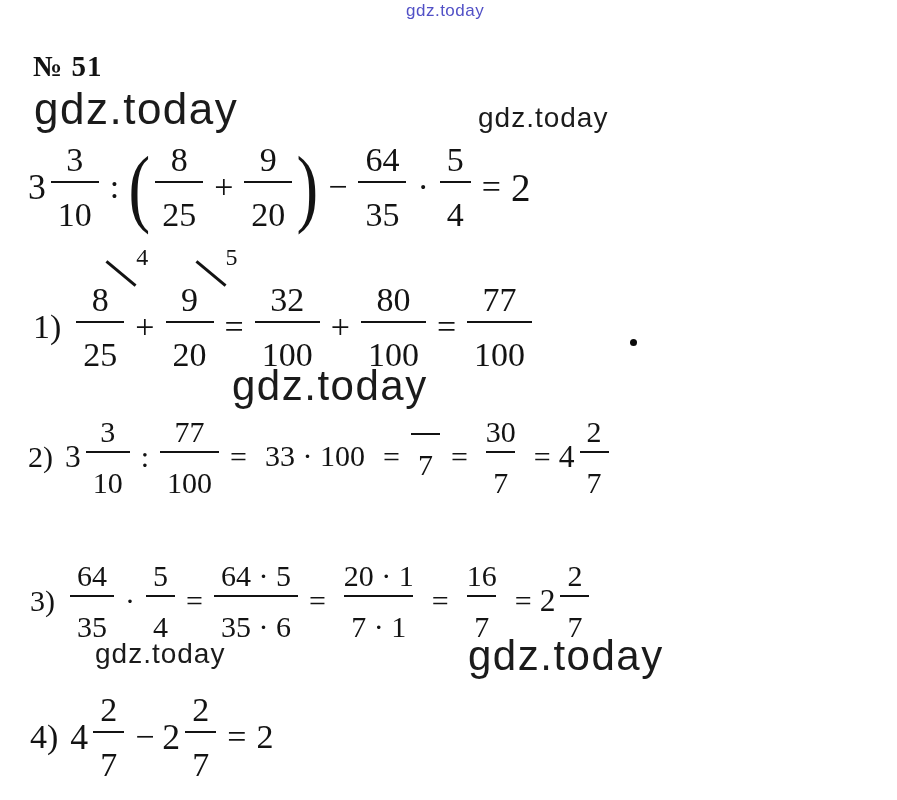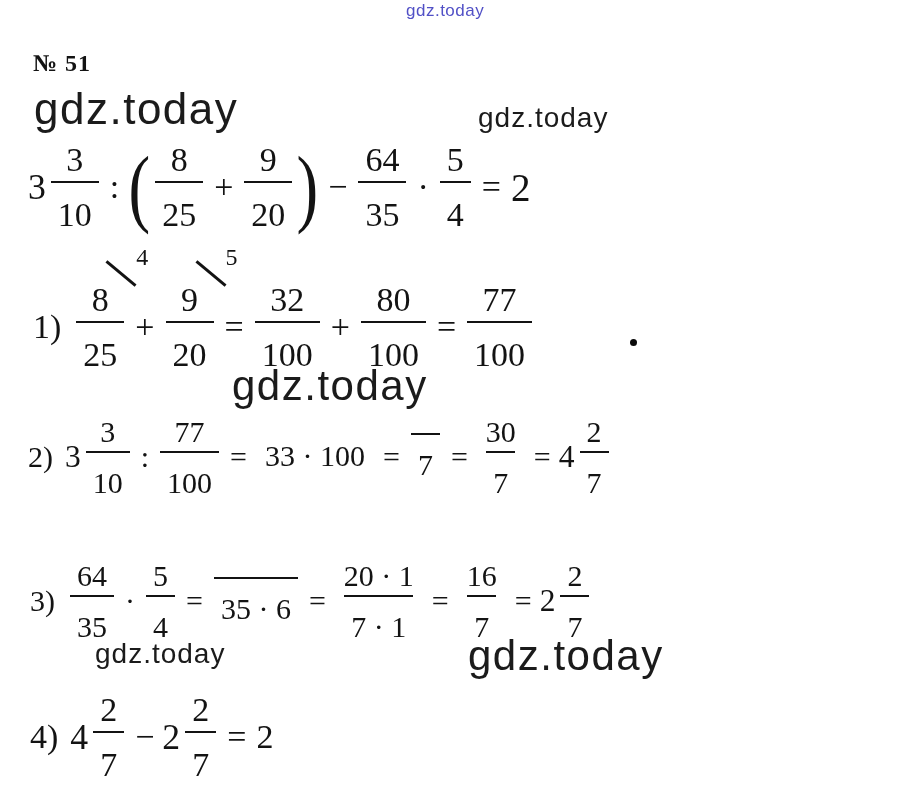--- a/index.html
+++ b/index.html
@@ -20,21 +20,21 @@
   .wm-top{top:1px;left:406px;font-size:17px;letter-spacing:0.5px;}
   .wm-header-large{top:84px;left:34px;font-size:44px;}
   .wm-header-right{top:102px;left:478px;font-size:28px;letter-spacing:1px;}
   .wm-middle{top:362px;left:232px;font-size:42px;}
   .wm-bottom-left{top:638px;left:95px;font-size:28px;letter-spacing:1px;}
   .wm-bottom-right{top:632px;left:468px;font-size:42px;}
   
   .problem-number{
     position:absolute;top:50px;left:33px;
     font-family:"Liberation Serif", serif;
-    font-weight:bold;font-size:24px;letter-spacing:1px;
+    font-weight:bold;font-size:29px;letter-spacing:1px;
   }
   
   .mrow{
     position:absolute;display:flex;align-items:center;
     white-space:nowrap;
   }
   .row-main {top:142px;left:28px;font-size:34px;}
   .row-step1{top:282px;left:33px;font-size:34px;}
   .row-step2{top:416px;left:28px;font-size:30px;}
   .row-step3{top:560px;left:30px;font-size:30px;}
@@ -191,20 +191,21 @@
       <span class="fnum">64</span>
       <span class="fden">35</span>
     </span>
     <span class="mop">·</span>
     <span class="frac">
       <span class="fnum">5</span>
       <span class="fden">4</span>
     </span>
     <span class="mop">=</span>
     <span class="frac">
+      <span class="fnum">64 · 5</span>
       <span class="fden">35 · 6</span>
     </span>
     <span class="mop">=</span>
     <span class="frac">
       <span class="fnum">20 · 1</span>
       <span class="fden">7 · 1</span>
     </span>
     <span class="mop">=</span>
     <span class="frac">
       <span class="fnum">16</span>

